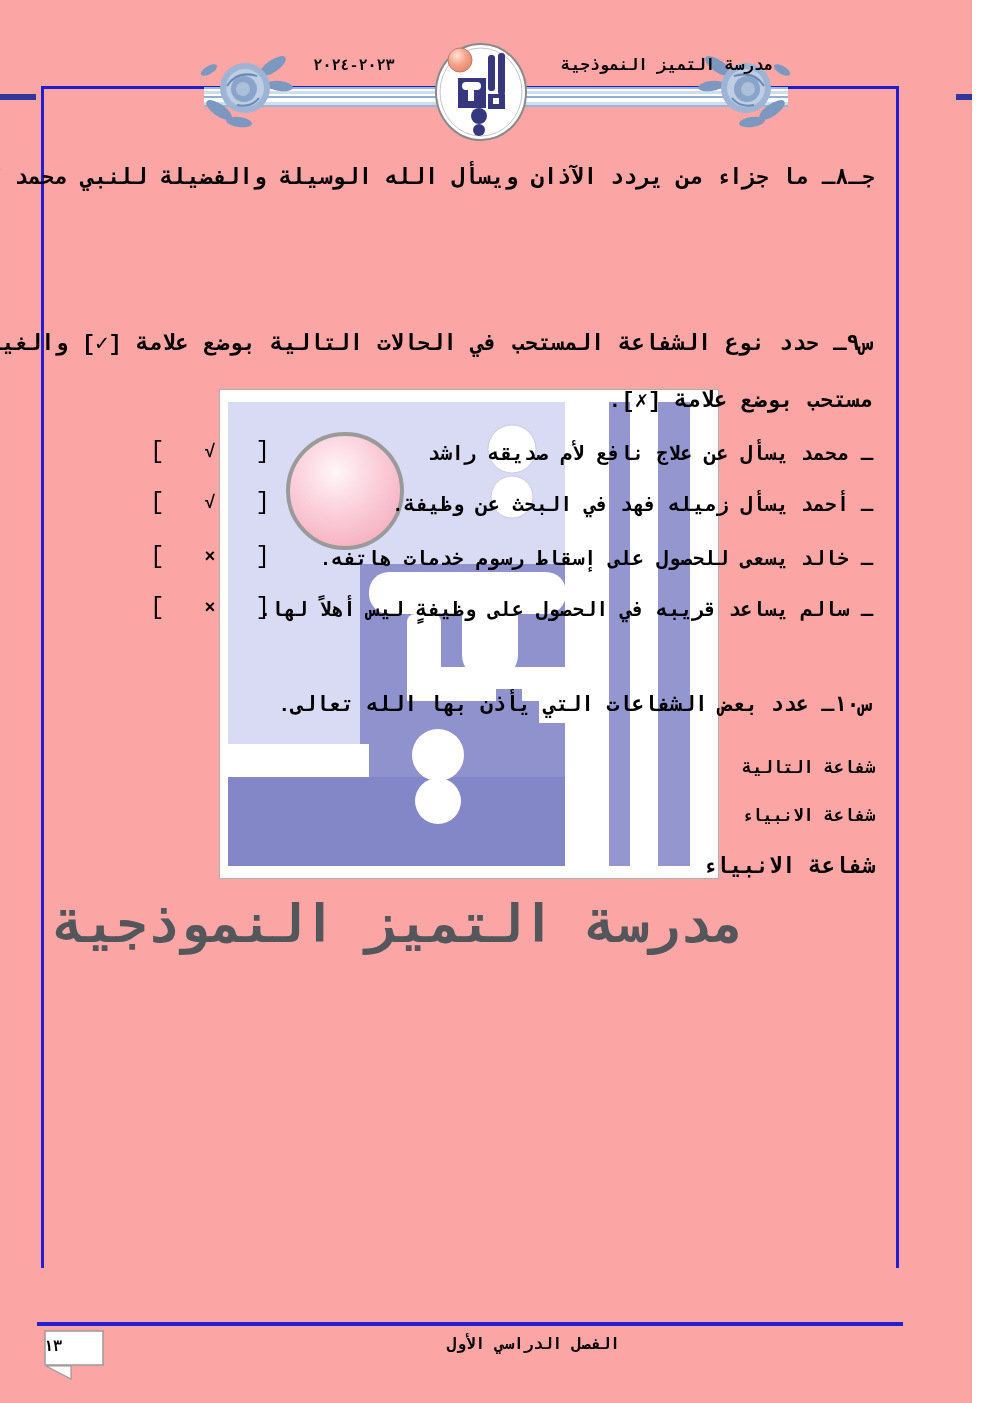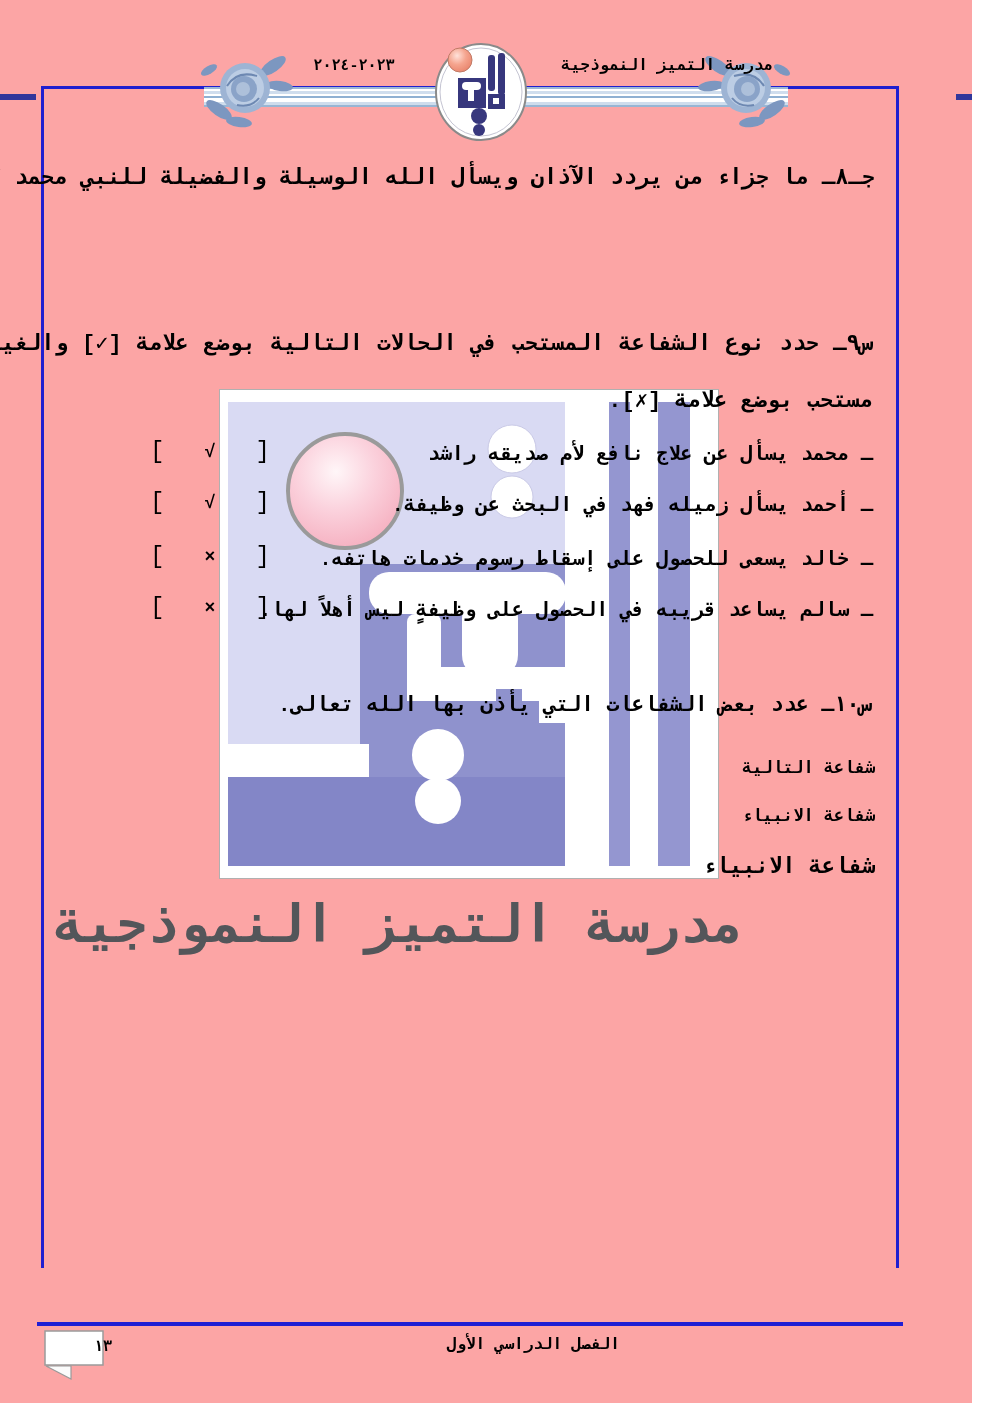--- a/index.html
+++ b/index.html
@@ -37,21 +37,21 @@
              direction:ltr;font-size:24px;font-weight:400;color:#000;z-index:5;}
   .mark-cell .mk{font-size:18px;font-weight:bold;}
   .m0{top:438px;} .m1{top:489px;} .m2{top:543px;} .m3{top:594px;}
   .q10{right:100px;top:692px;font-size:21px;}
   .ans0{right:97px;top:757px;font-size:17px;}
   .ans1{right:97px;top:805px;font-size:17px;}
   .ans2{right:97px;top:853px;font-size:22px;}
   
   .footline{left:37px;top:1322px;width:866px;height:4px;background:#1f1fd4;z-index:2;}
   .badge{left:44px;top:1330px;width:64px;height:54px;z-index:3;}
-  .badge-num{left:44px;top:1337px;width:60px;text-align:right;font-size:15px;font-weight:bold;z-index:4;padding-left:8px;}
+  .badge-num{left:44px;top:1337px;width:60px;text-align:left;font-size:15px;font-weight:bold;z-index:4;}
   .semester{left:320px;top:1334px;width:300px;text-align:right;font-size:16px;font-weight:bold;
             direction:rtl;z-index:3;}
 </style>
 </head>
 <body>
 
 <div class="page">
 
   <div class="abs frame"></div>
   <div class="abs edge-dash" style="left:0;"></div>

